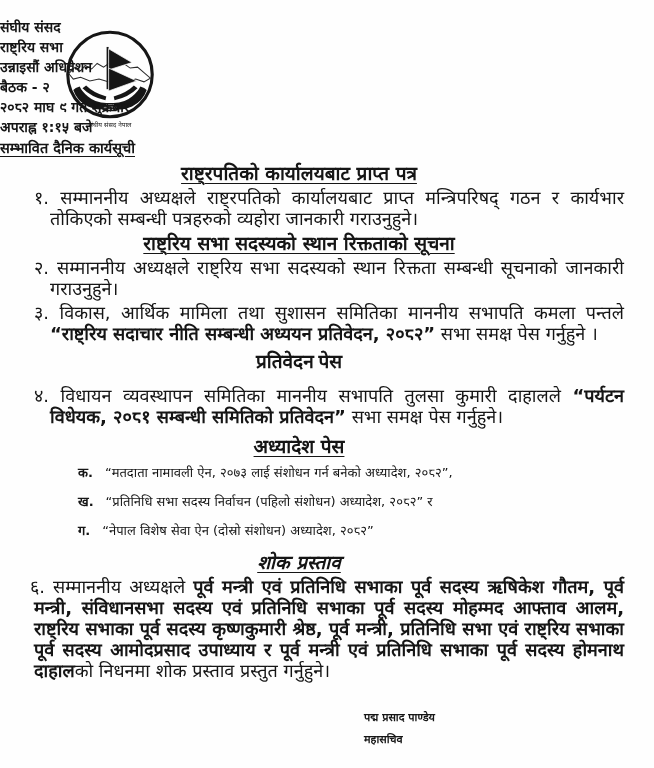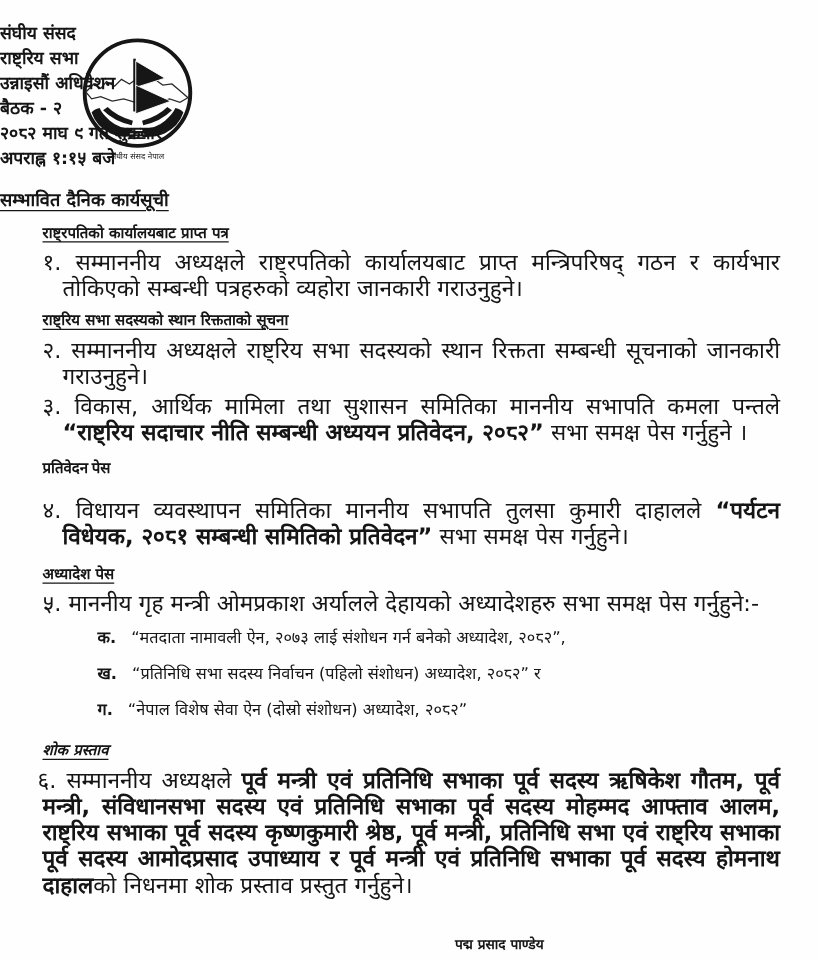--- a/index.html
+++ b/index.html
@@ -13,27 +13,27 @@
     padding-top:17px;
     overflow:hidden;
   }
   
   .emblem{position:absolute;left:52px;top:24px;width:116px;height:112px;}
   .emblem svg{width:100%;height:100%;}
   
   .header{width:594px;margin:0 30px 0 30px;text-align:left;transform:translateX(-30px);}
   .header .hline{font-size:14px;font-weight:bold;line-height:20px;}
   .doc-title{
-    font-size:14.5px;font-weight:bold;line-height:21px;margin-top:14px;
+    font-size:14.5px;font-weight:bold;line-height:21px;margin-top:1px;
   }
   .u{text-decoration:underline;text-decoration-thickness:1.4px;text-underline-offset:3px;}
   
   .content{margin:0 30px 0 34px;}
   .sec-head{
-    font-size:12px;font-weight:bold;line-height:19px;
+    font-size:19px;font-weight:bold;line-height:19px;text-align:center;
     margin:5px 60px 4px 0;
   }
   .sec-head.gap-below{margin-top:8px;margin-bottom:14px;font-family:Liberation Serif, serif;}
   .item{
     font-size:18px;line-height:21px;text-align:justify;
     margin:0 0 3px 0;padding-left:16px;text-indent:-16px;
   }
   .item .num{display:inline;}
   .item.flush{margin-left:-4px;padding-left:4px;text-indent:-4px;}
   .sublist{margin:6px 0 6px 44px;}
@@ -90,21 +90,20 @@
 
     <div class="sec-head"><span class="u">राष्ट्रिय सभा सदस्यको स्थान रिक्तताको सूचना</span></div>
     <p class="item"><span class="num">२.</span> <span>सम्माननीय अध्यक्षले राष्ट्रिय सभा सदस्यको स्थान रिक्तता सम्बन्धी सूचनाको जानकारी गराउनुहुने।</span><b></b><span></span></p>
 
     <p class="item"><span class="num">३.</span> <span>विकास, आर्थिक मामिला तथा सुशासन समितिका माननीय सभापति कमला पन्तले </span><b>“राष्ट्रिय सदाचार नीति सम्बन्धी अध्ययन प्रतिवेदन, २०८२”</b><span> सभा समक्ष पेस गर्नुहुने ।</span></p>
 
     <div class="sec-head gap-below">प्रतिवेदन पेस</div>
     <p class="item"><span class="num">४.</span> <span>विधायन व्यवस्थापन समितिका माननीय सभापति तुलसा कुमारी दाहालले </span><b>“पर्यटन विधेयक, २०८१ सम्बन्धी समितिको प्रतिवेदन”</b><span> सभा समक्ष पेस गर्नुहुने।</span></p>
 
     <div class="sec-head" style="margin-top:10px;"><span class="u">अध्यादेश पेस</span></div>
-    <p class="item"><span class="num">५.</span> <span>माननीय गृह मन्त्री ओमप्रकाश अर्यालले देहायको अध्यादेशहरु सभा समक्ष पेस गर्नुहुने:-</span></p>
     <div class="sublist">
       <p class="subitem"><span class="sublabel">क.</span><b>“मतदाता नामावली ऐन, २०७३ लाई संशोधन गर्न बनेको अध्यादेश, २०८२”,</b><span></span></p>
       <p class="subitem"><span class="sublabel">ख.</span><b>“प्रतिनिधि सभा सदस्य निर्वाचन (पहिलो संशोधन) अध्यादेश, २०८२”</b><span> र</span></p>
       <p class="subitem"><span class="sublabel">ग.</span><b>“नेपाल विशेष सेवा ऐन (दोस्रो संशोधन) अध्यादेश, २०८२”</b><span></span></p>
     </div>
 
     <div class="sec-head" style="margin-top:12px;font-style:italic;"><span class="u">शोक प्रस्ताव</span></div>
     <p class="item flush"><span class="num">६.</span> <span>सम्माननीय अध्यक्षले </span><b>पूर्व मन्त्री एवं प्रतिनिधि सभाका पूर्व सदस्य ऋषिकेश गौतम, पूर्व मन्त्री, संविधानसभा सदस्य एवं प्रतिनिधि सभाका पूर्व सदस्य मोहम्मद आफ्ताव आलम, राष्ट्रिय सभाका पूर्व सदस्य कृष्णकुमारी श्रेष्ठ, पूर्व मन्त्री, प्रतिनिधि सभा एवं राष्ट्रिय सभाका पूर्व सदस्य आमोदप्रसाद उपाध्याय र पूर्व मन्त्री एवं प्रतिनिधि सभाका पूर्व सदस्य होमनाथ दाहाल</b><span>को निधनमा शोक प्रस्ताव प्रस्तुत गर्नुहुने।</span></p>
 
   </div>

